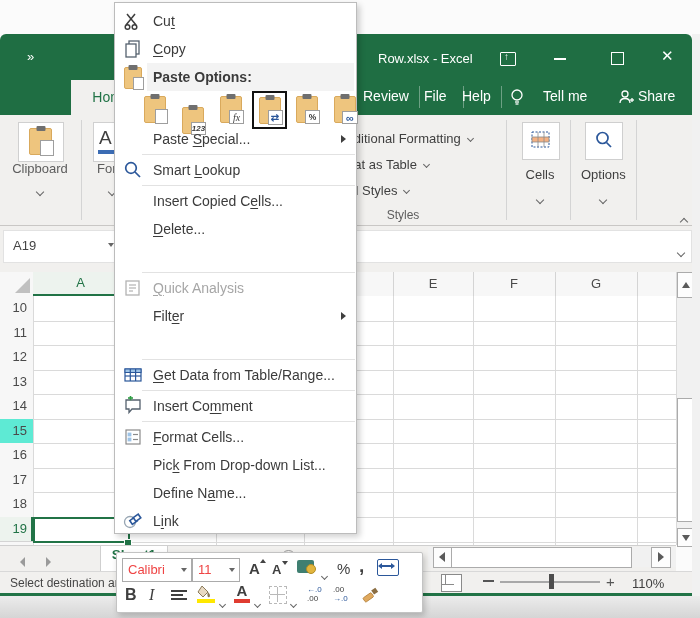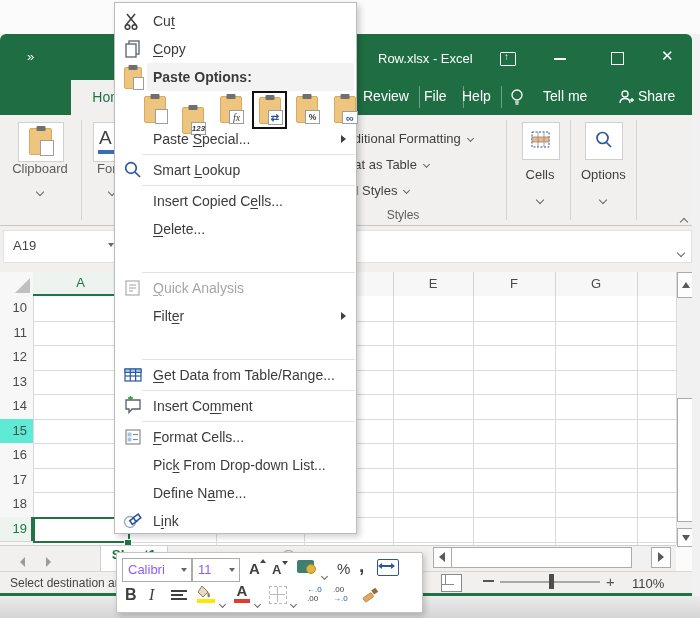--- a/index.html
+++ b/index.html
@@ -29,21 +29,21 @@
   .mi.disabled .mi-label{color:#a6a6a6;}
   .mi-icon{position:absolute;left:8px;top:50%;transform:translateY(-50%);width:20px;height:20px;}
   .mi-arrow{position:absolute;right:10px;top:50%;transform:translateY(-50%);width:0;height:0;border-left:5px solid #3f3f3f;border-top:4px solid transparent;border-bottom:4px solid transparent;}
   .msep{position:absolute;left:27px;right:1px;height:1px;background:#e2e2e2;}
   .po-band{position:absolute;left:32px;right:2px;top:0;height:100%;background:#f3f3f3;}
   .clip{position:relative;width:21px;height:25px;background:#eec57e;border:1px solid #d9a95c;border-radius:2px;}
   .clip:before{content:"";position:absolute;left:50%;top:-3px;transform:translateX(-50%);width:9px;height:5px;background:#6f6f6f;border-radius:1px;}
   .badge{position:absolute;right:-3px;bottom:-2px;background:#fff;border:1px solid #9e9e9e;font-size:8px;color:#3c3c3c;display:flex;align-items:center;justify-content:center;}
   #minitb{left:116px;top:552px;width:305px;height:59px;background:#fff;border:1px solid #c3c3c3;border-radius:2px;box-shadow:2px 3px 6px rgba(0,0,0,0.2);z-index:50;}
   .combo{position:absolute;border:1px solid #ababab;background:#fff;height:22px;}
-  .combo .ctext{position:absolute;left:5px;top:3px;font-size:13px;color:#8b5cf6;}
+  .combo .ctext{position:absolute;left:5px;top:3px;font-size:13px;color:#ef4444;}
   .combo .darr{position:absolute;right:4px;top:9px;width:0;height:0;border-top:4px solid #666;border-left:3.5px solid transparent;border-right:3.5px solid transparent;}
   .mtb-glyph{position:absolute;font-size:15px;color:#3f3f3f;}
   .sb-box{position:absolute;background:#fdfdfd;border:1px solid #ababab;}
   .thumb{position:absolute;background:#fff;border:1px solid #ababab;}
   #sheetrow{left:0;top:545px;width:676px;height:26px;background:#f1f0ee;border-top:1px solid #cfcfcf;}
   #statusbar{left:0;top:571px;width:692px;height:22px;background:#f1f0ee;border-top:1px solid #d8d8d8;}
   #greenline{left:0;top:593px;width:692px;height:3px;background:#217346;}
   #bottomband{left:0;top:596px;width:700px;height:22px;background:linear-gradient(#ececec,#d5d5d5);}
   #rightstrip{left:692px;top:34px;width:8px;height:562px;background:#f1f1f1;}
 </style>

